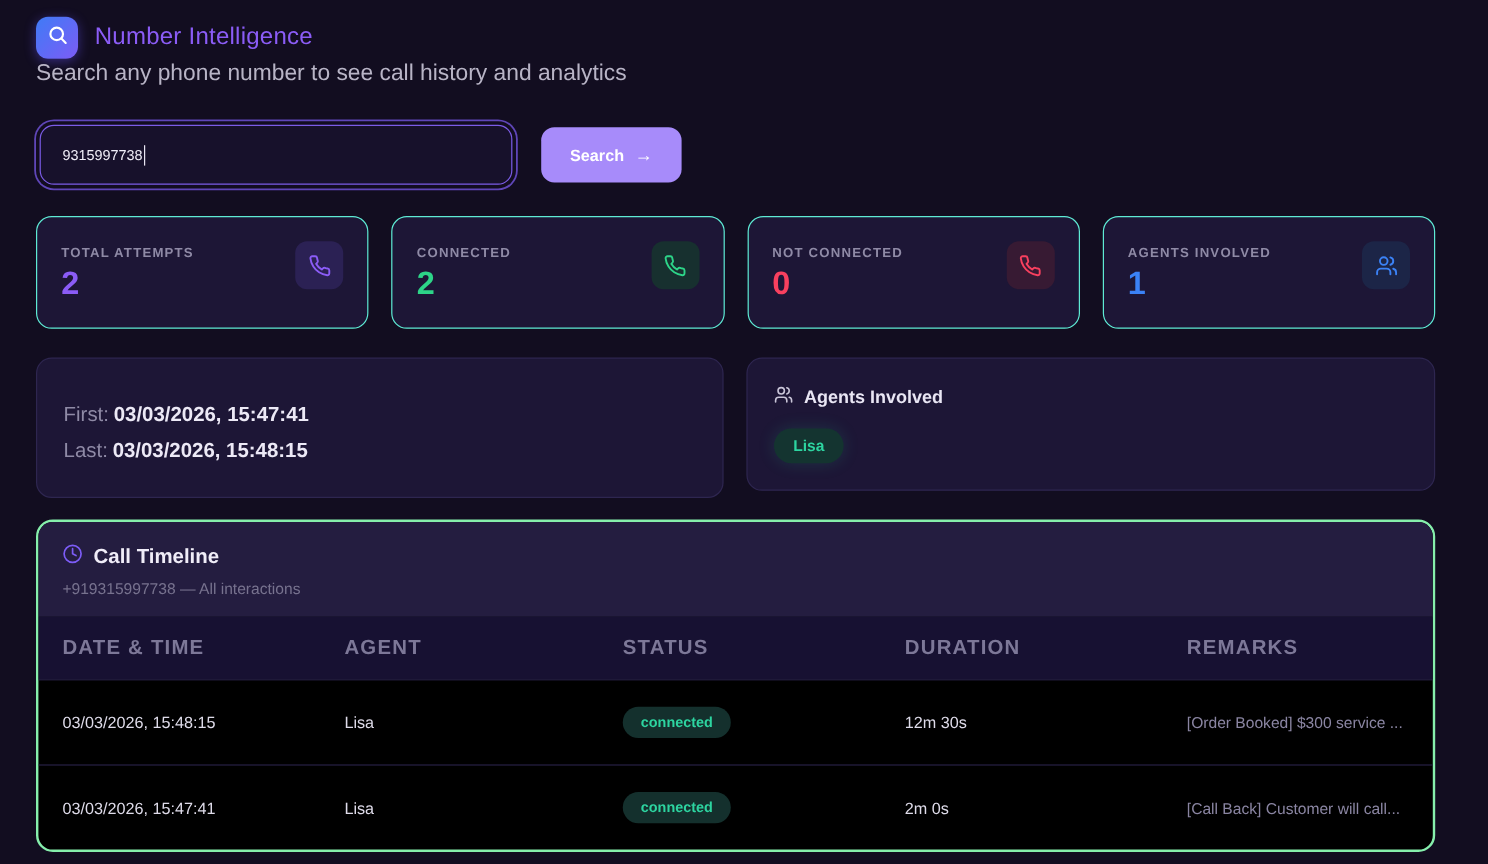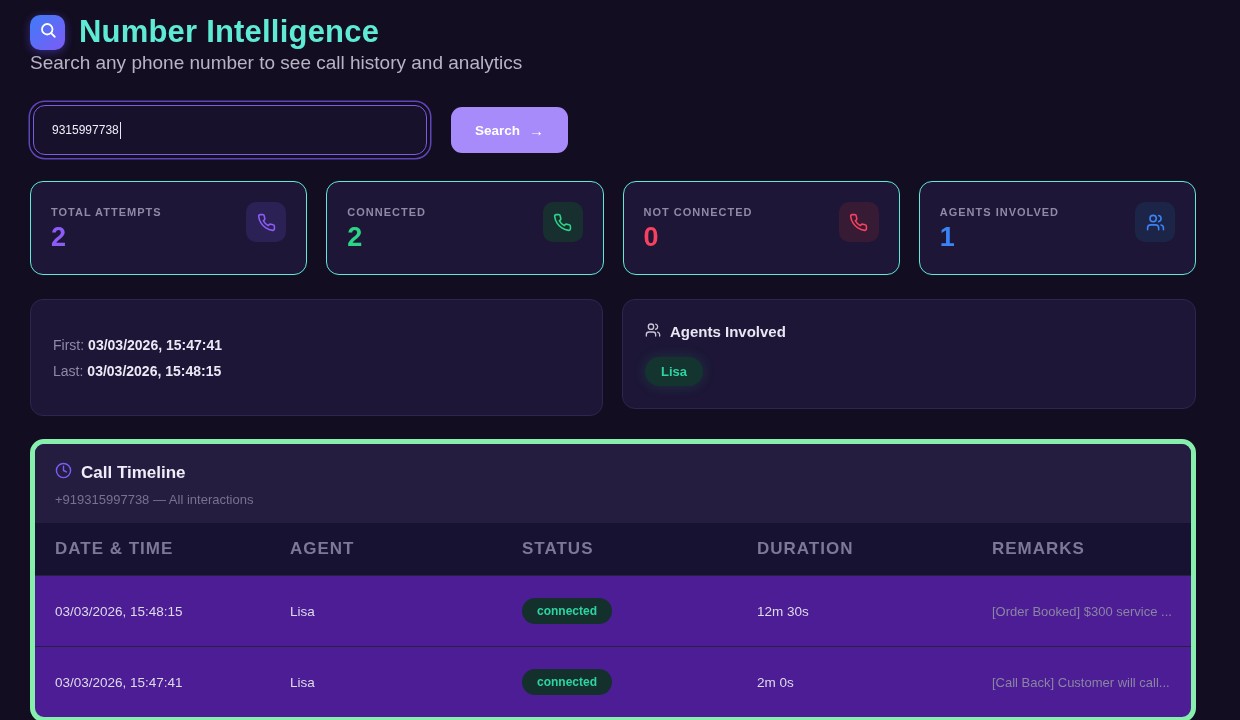--- a/index.html
+++ b/index.html
@@ -13,21 +13,21 @@
 
   
   .header-row { display:flex; align-items:center; gap:14px; }
   .logo-tile {
     width:35px; height:35px; border-radius:10px;
     background:linear-gradient(135deg,#3f7bf6,#7c5cf6);
     display:flex; align-items:center; justify-content:center;
     box-shadow:0 2px 10px rgba(99,82,246,.45);
   }
   .logo-tile svg { width:18px; height:18px; stroke:#fff; }
-  .page-title { font-size:31px; font-weight:bold; color:#5eead4; letter-spacing:.2px; }
+  .page-title { font-size:20px; font-weight:normal; color:#8b5cf6; letter-spacing:.2px; }
   .page-subtitle { margin-top:2px; font-size:19px; color:#b8b4c6; }
 
   
   .search-row { display:flex; align-items:center; gap:12px; margin-top:31px; }
   .fake-input {
     width:394px; height:50px; border-radius:12px;
     background:#17112b;
     border:1.5px solid #7b5ce6;
     box-shadow:0 0 0 3px #120d20, 0 0 0 4.5px #5f46b8;
     display:flex; align-items:center; padding:0 18px;
@@ -73,33 +73,33 @@
   .mid-row { display:flex; gap:19px; margin-top:24px; align-items:flex-start; }
   .mid-card {
     border-radius:13px; background:#1d1636; border:1px solid #2e2650; padding:22px 22px;
   }
   .date-card { width:573px; min-height:117px; }
   .agents-card { width:574px; min-height:104px; }
   .mid-title { display:flex; align-items:center; gap:9px; font-size:15px; font-weight:bold; color:#e9e6f4; }
   .mid-title svg { width:16px; height:16px; fill:none; stroke-width:2; }
   .calendar-ic svg { stroke:#a78bfa; }
   .users-ic svg { stroke:#c9c5d8; }
-  .date-line { margin-top:15px; font-size:14px; color:#8f8aa6; }
+  .date-line { margin-top:15px; font-size:17px; color:#8f8aa6; }
   .date-line + .date-line { margin-top:10px; }
   .date-line b { color:#ece9f6; font-weight:bold; margin-left:4px; }
   .badge {
     display:inline-block; margin-top:16px; padding:7px 16px; border-radius:999px;
     background:#143430; color:#2dd4a0; font-size:13px; font-weight:bold;
     box-shadow:0 0 14px rgba(45,212,160,.15);
   }
 
   
   .timeline-card {
-    margin-top:23px; border-radius:14px; border:5px solid #86efac;
-    background:#4c1d95; overflow:hidden;
+    margin-top:18px; border-radius:14px; border:2px solid #86efac;
+    background:#000000; overflow:hidden;
   }
   .timeline-head { background:#241d40; padding:18px 20px 16px 20px; }
   .timeline-title { display:flex; align-items:center; gap:9px; font-size:17px; font-weight:bold; color:#f0edf8; }
   .timeline-title svg { width:17px; height:17px; fill:none; stroke:#7c5cf6; stroke-width:2; }
   .timeline-sub { margin-top:8px; font-size:13px; color:#77728e; }
 
   .tgrid { display:grid; grid-template-columns:235px 232px 235px 235px 1fr; align-items:center; }
   .thead { background:#171132; padding:16px 0 16px 20px; }
   .th { font-size:17px; font-weight:bold; letter-spacing:1px; color:#7d7898; text-transform:uppercase; }
   .trow { padding:22px 0 22px 20px; border-top:1px solid #262045; }

